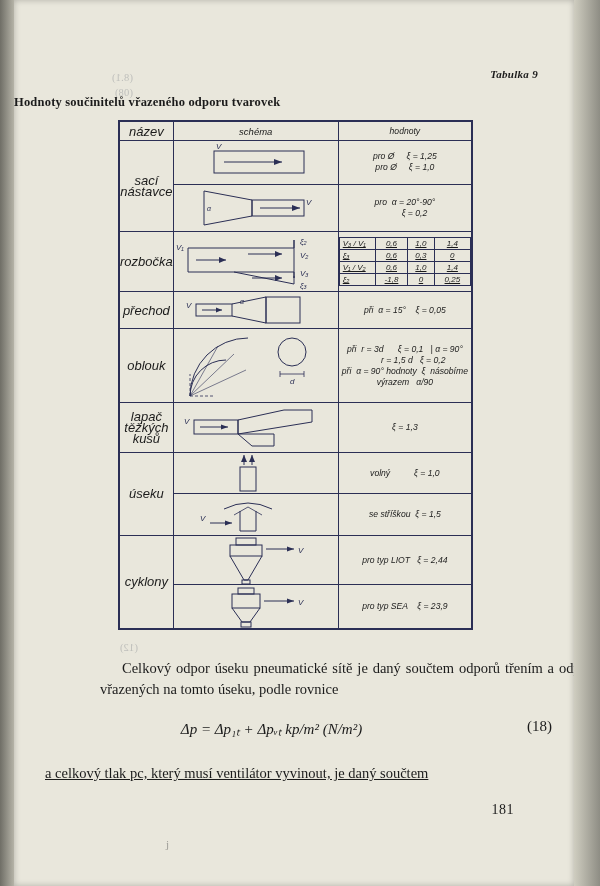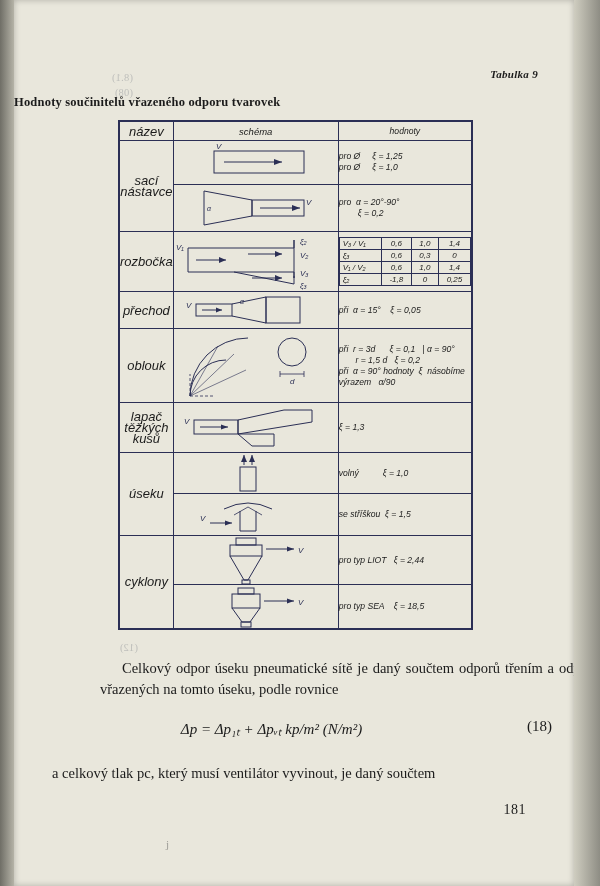--- a/index.html
+++ b/index.html
@@ -108,34 +108,35 @@
   .c-val {
     width: 137px;
     font-style: italic;
     font-size: 8.6px;
     line-height: 11px;
     padding: 3px 4px;
     vertical-align: middle;
   }
   thead td { height: 18px; text-align: center; font-style: italic; font-size: 9.5px; }
   .svgcell { display: block; }
-  .val-line { white-space: pre; }
+  .val-line { white-space: pre; text-align: center; }
   
   table.mini {
     border-collapse: collapse;
     font-size: 8px;
     font-style: italic;
     font-family: "Liberation Sans", sans-serif;
     width: 100%;
   }
   table.mini td {
     border: 0.8px solid #2b2f55;
     text-align: center;
-    padding: 0px 6px;
+    padding: 0px 0;
     height: 11px;
+    text-decoration: underline;
   }
   table.mini td.lbl { text-align: left; width: 32px; padding-left: 3px; }
 
   
   .para {
     position: absolute;
     font-size: 14.5px;
     line-height: 21px;
     text-align: justify;
   }
@@ -143,24 +144,24 @@
   .eq {
     position: absolute;
     left: 38px;
     top: 718px;
     width: 500px;
     text-align: center;
     font-size: 15px;
     font-style: italic;
   }
   .eq .num { float: right; font-style: normal; margin-left: 36px; }
-  .para2 { left: 38px; top: 763px; width: 500px; }
+  .para2 { left: 31px; top: 763px; width: 500px; text-decoration: underline; }
   .folio {
     position: absolute;
-    right: 48px;
+    right: 60px;
     top: 802px;
     font-size: 14px;
     letter-spacing: 0.5px;
   }
   .scribble {
     position: absolute;
     left: 152px;
     top: 838px;
     font-size: 11px;
     color: rgba(60,60,60,0.45);
@@ -399,21 +400,21 @@
                 <rect x="64" y="2" width="16" height="6" fill="none" stroke="#2b2f55" stroke-width="1"></rect>
                 <rect x="58" y="8" width="28" height="14" fill="none" stroke="#2b2f55" stroke-width="1"></rect>
                 <path d="M58 22 L68 36 L76 36 L86 22" fill="none" stroke="#2b2f55" stroke-width="1"></path>
                 <rect x="67" y="36" width="10" height="5" fill="none" stroke="#2b2f55" stroke-width="1"></rect>
                 <line x1="90" y1="15" x2="120" y2="15" stroke="#2b2f55" stroke-width="1"></line>
                 <polygon points="120,15 113,12.5 113,17.5" fill="#2b2f55"></polygon>
                 <text x="124" y="19" font-size="8" font-style="italic" fill="#2b2f55" font-family="Liberation Sans, sans-serif">V</text>
               </svg>
             </td>
             <td class="c-val">
-              <div class="val-line">pro typ SEA    ξ = 18,5</div>
+              <div class="val-line">pro typ SEA    ξ = 23,9</div>
             </td>
           </tr>
         </tbody>
       </table>
     </div>
 
     <div class="para para1">Celkový odpor úseku pneumatické sítě je daný součtem odporů třením a odporů vřazených na tomto úseku, podle rovnice</div>
 
     <div class="eq">
       <span class="num">(18)</span>

